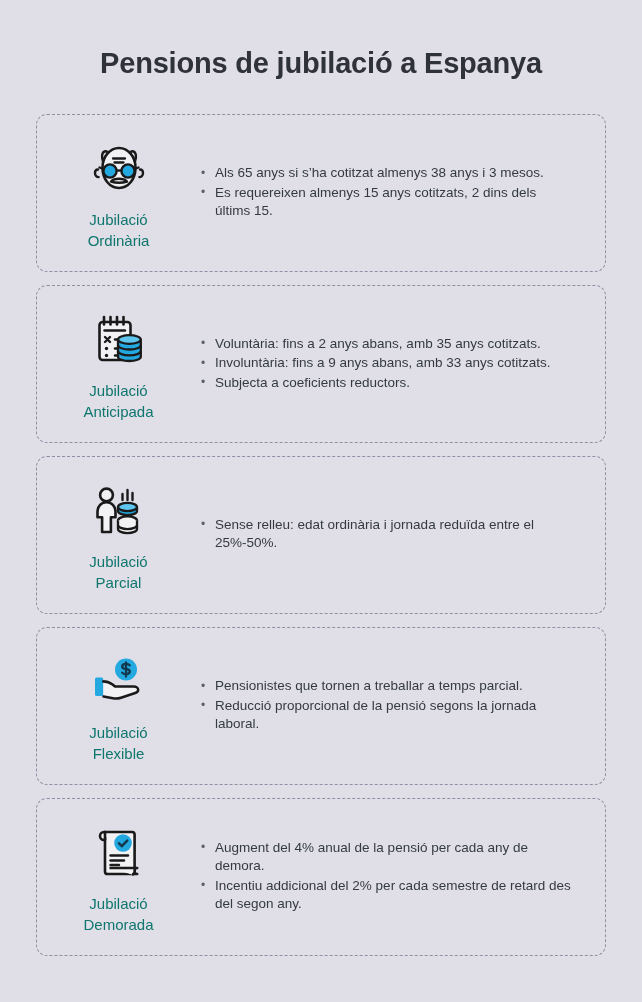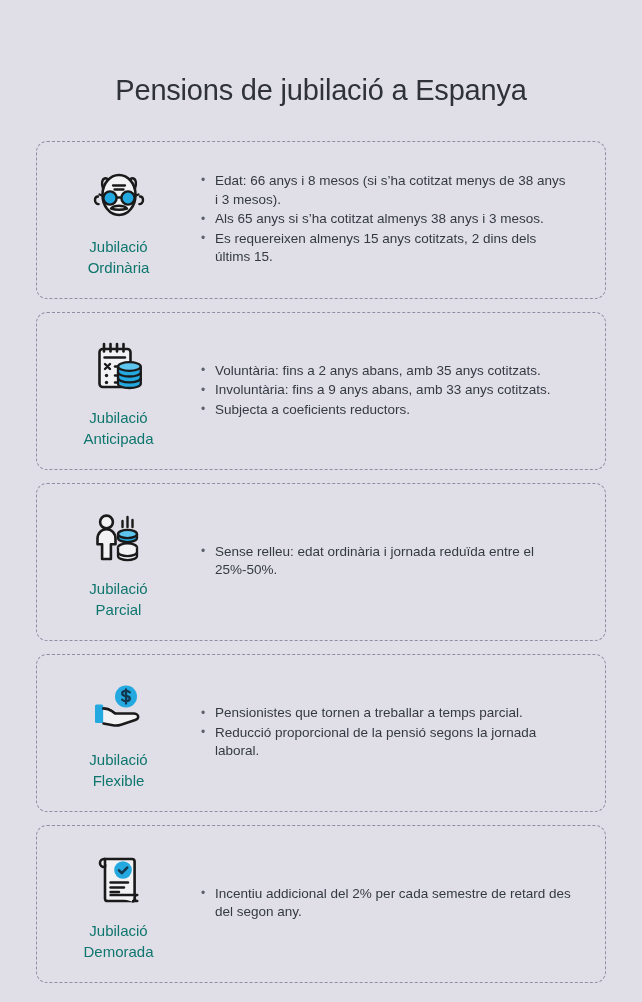--- a/index.html
+++ b/index.html
@@ -19,25 +19,25 @@
   .infographic {
     width: 642px;
     height: 1002px;
     padding: 0;
     position: relative;
   }
 
   .page-title {
     text-align: center;
     font-size: 29px;
-    font-weight: normal;
+    font-weight: bold;
     color: #2f3237;
     letter-spacing: -0.2px;
     margin: 0;
-    padding-top: 75px;
+    padding-top: 48px;
     padding-bottom: 0;
     line-height: 1.1;
   }
 
   .cards {
     margin-top: 34px;
     padding: 0 36px;
     display: flex;
     flex-direction: column;
     gap: 13px;
@@ -137,21 +137,20 @@
             <line x1="14.4" y1="29" x2="10.5" y2="27.5" stroke="#1a1a1a" stroke-width="2.3" stroke-linecap="round"></line>
             <line x1="45.6" y1="29" x2="49.5" y2="27.5" stroke="#1a1a1a" stroke-width="2.3" stroke-linecap="round"></line>
             <path d="M22 41.5c2.2-2.4 5.2-2.8 8-2.8s5.8.4 8 2.8c-2.6.9-5.2 1.3-8 1.3s-5.4-.4-8-1.3Z" stroke="#1a1a1a" stroke-width="2.4" fill="none" stroke-linejoin="round"></path>
           </svg>
         </div>
         <div class="card-label">Jubilació
 Ordinària</div>
       </div>
       <div class="card-right">
         <ul class="bullets">
-          <li>Edat: 66 anys i 8 mesos (si s’ha cotitzat menys de 38 anys i 3 mesos).</li>
           <li>Als 65 anys si s’ha cotitzat almenys 38 anys i 3 mesos.</li>
           <li>Es requereixen almenys 15 anys cotitzats, 2 dins dels últims 15.</li>
         </ul>
       </div>
     </div>
 
     <div class="card">
       <div class="card-left">
         <div class="icon-box">
           <svg width="58" height="58" viewBox="0 0 58 58" fill="none">
@@ -253,19 +252,20 @@
             <line x1="19.5" y1="31.5" x2="37" y2="31.5" stroke="#1a1a1a" stroke-width="2.4" stroke-linecap="round"></line>
             <line x1="19.5" y1="36.5" x2="33" y2="36.5" stroke="#1a1a1a" stroke-width="2.4" stroke-linecap="round"></line>
             <line x1="19.5" y1="41" x2="28" y2="41" stroke="#1a1a1a" stroke-width="2.4" stroke-linecap="round"></line>
           </svg>
         </div>
         <div class="card-label">Jubilació
 Demorada</div>
       </div>
       <div class="card-right">
         <ul class="bullets">
+          <li>Augment del 4% anual de la pensió per cada any de demora.</li>
           <li>Incentiu addicional del 2% per cada semestre de retard des del segon any.</li>
         </ul>
       </div>
     </div>
 
   </div>
 </div>
 
 </body></html>

